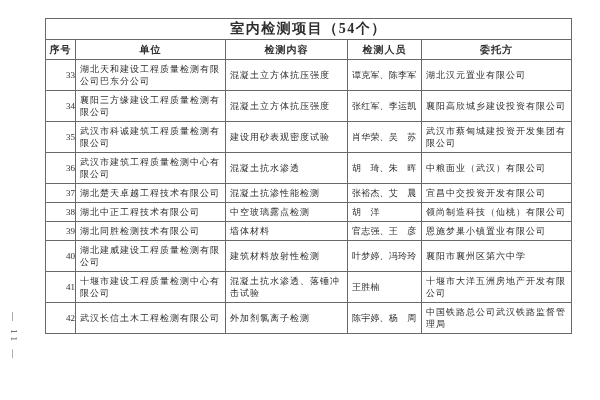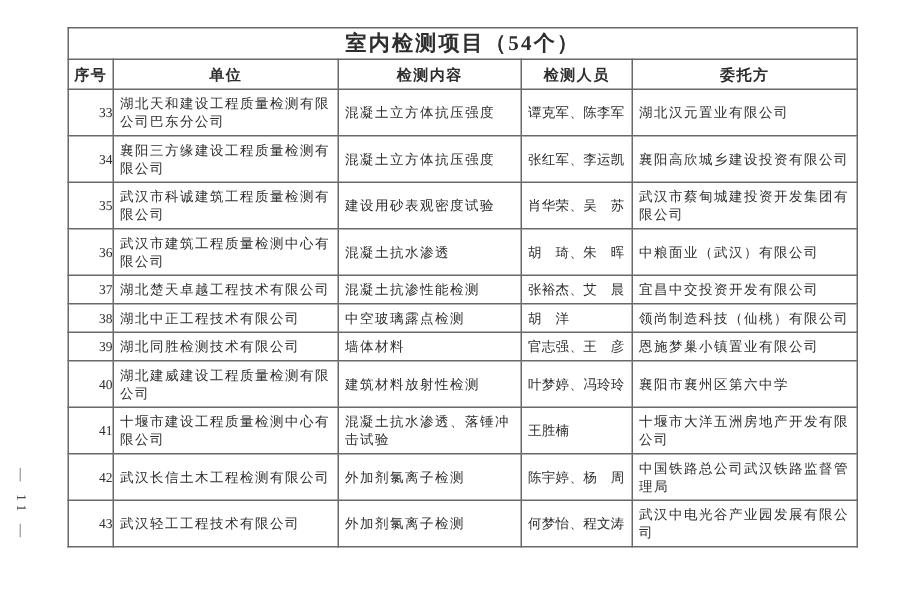--- a/index.html
+++ b/index.html
@@ -167,25 +167,18 @@
           <td class="cell cell-personnel">王胜楠</td>
           <td class="cell cell-client">十堰市大洋五洲房地产开发有限公司</td>
         </tr>
         <tr>
           <td class="cell cell-no">42</td>
           <td class="cell cell-unit">武汉长信土木工程检测有限公司</td>
           <td class="cell cell-content">外加剂氯离子检测</td>
           <td class="cell cell-personnel">陈宇婷、杨　周</td>
           <td class="cell cell-client">中国铁路总公司武汉铁路监督管理局</td>
         </tr>
-        <tr>
-          <td class="cell cell-no">43</td>
-          <td class="cell cell-unit">武汉轻工工程技术有限公司</td>
-          <td class="cell cell-content">外加剂氯离子检测</td>
-          <td class="cell cell-personnel">何梦怡、程文涛</td>
-          <td class="cell cell-client">武汉中电光谷产业园发展有限公司</td>
-        </tr>
       </tbody>
   </table>
 
   <div class="page-num">— 11 —</div>
 
 </div>
 
 </body></html>

